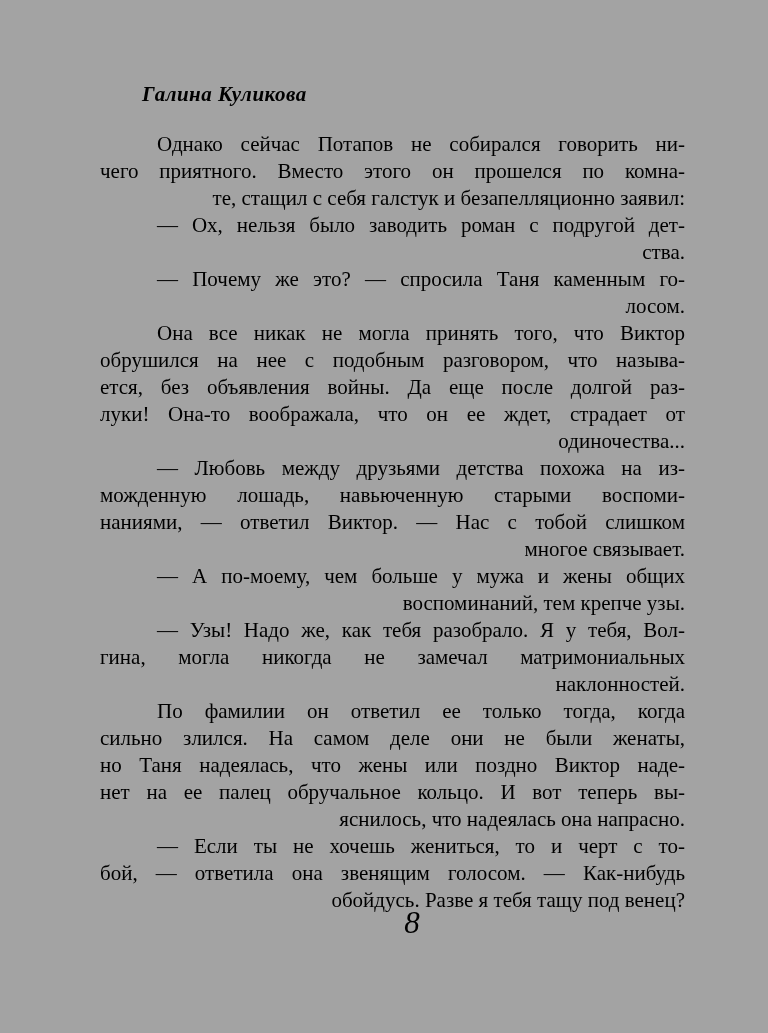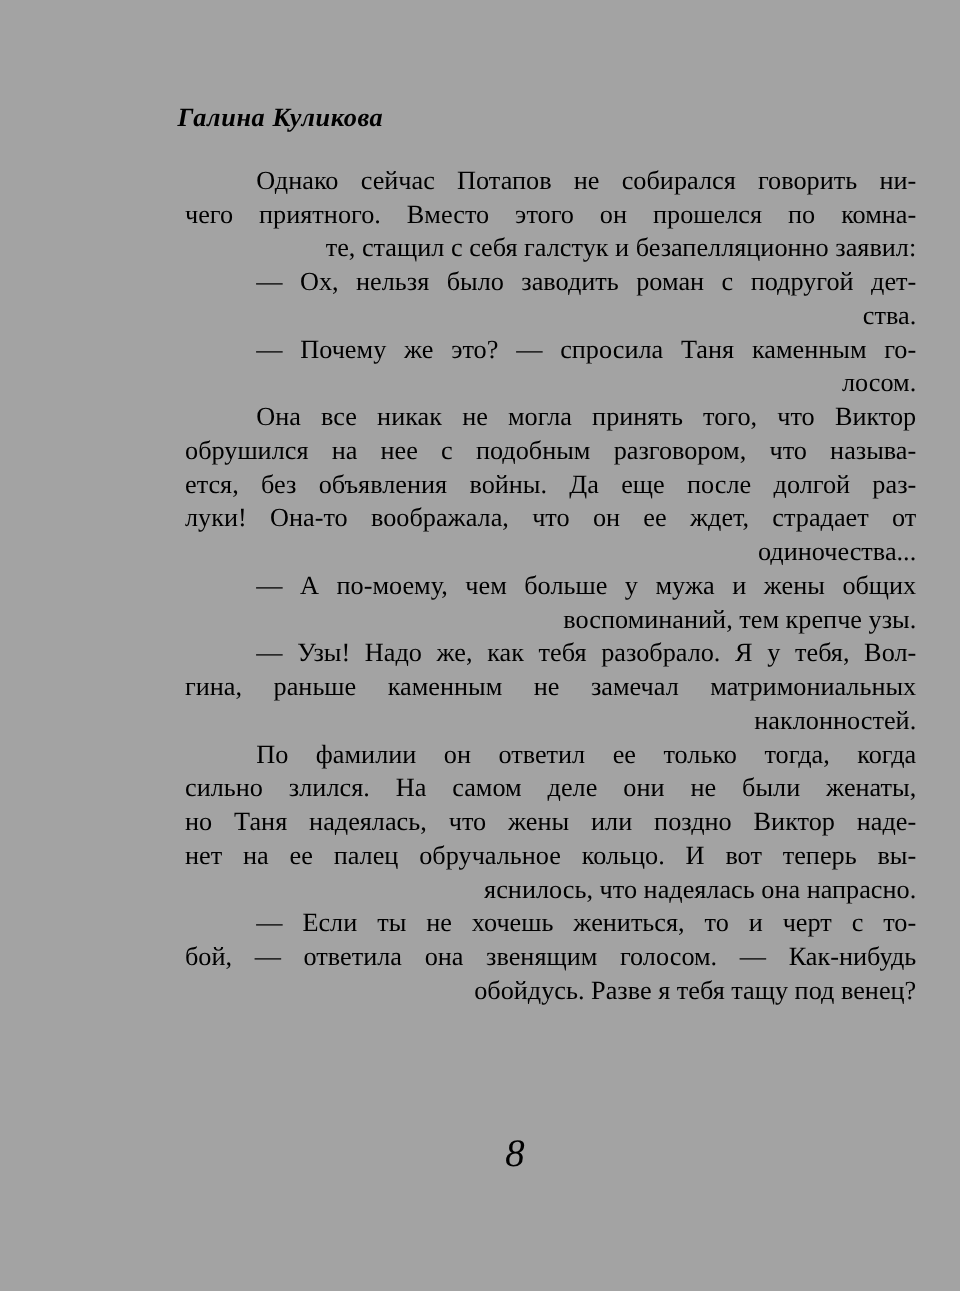--- a/index.html
+++ b/index.html
@@ -25,21 +25,20 @@
     font-weight: bold;
     font-style: italic;
     letter-spacing: 0.5px;
     white-space: nowrap;
   }
   .text-block {
     position: absolute;
     left: 100px;
     top: 131px;
     width: 585px;
-    margin-left: 48px;
   }
   .paragraph { margin: 0; }
   .line {
     font-size: 21px;
     height: 27px;
     line-height: 27px;
     white-space: nowrap;
     overflow: hidden;
     text-align: right;
   }
@@ -80,26 +79,32 @@
         <div class="line">лосом.</div>
       </div>
       <div class="paragraph">
         <div class="line first just">Она все никак не могла принять того, что Виктор</div>
         <div class="line just">обрушился на нее с подобным разговором, что называ-</div>
         <div class="line just">ется, без объявления войны. Да еще после долгой раз-</div>
         <div class="line just">луки! Она-то воображала, что он ее ждет, страдает от</div>
         <div class="line">одиночества...</div>
       </div>
       <div class="paragraph">
+        <div class="line first just">— Любовь между друзьями детства похожа на из-</div>
+        <div class="line just">можденную лошадь, навьюченную старыми воспоми-</div>
+        <div class="line just">наниями, — ответил Виктор. — Нас с тобой слишком</div>
+        <div class="line">многое связывает.</div>
+      </div>
+      <div class="paragraph">
         <div class="line first just">— А по-моему, чем больше у мужа и жены общих</div>
         <div class="line">воспоминаний, тем крепче узы.</div>
       </div>
       <div class="paragraph">
         <div class="line first just">— Узы! Надо же, как тебя разобрало. Я у тебя, Вол-</div>
-        <div class="line just">гина, раньше каменным не замечал матримониальных</div>
+        <div class="line just">гина, могла никогда не замечал матримониальных</div>
         <div class="line">наклонностей.</div>
       </div>
       <div class="paragraph">
         <div class="line first just">По фамилии он ответил ее только тогда, когда</div>
         <div class="line just">сильно злился. На самом деле они не были женаты,</div>
         <div class="line just">но Таня надеялась, что жены или поздно Виктор наде-</div>
         <div class="line just">нет на ее палец обручальное кольцо. И вот теперь вы-</div>
         <div class="line">яснилось, что надеялась она напрасно.</div>
       </div>
       <div class="paragraph">

